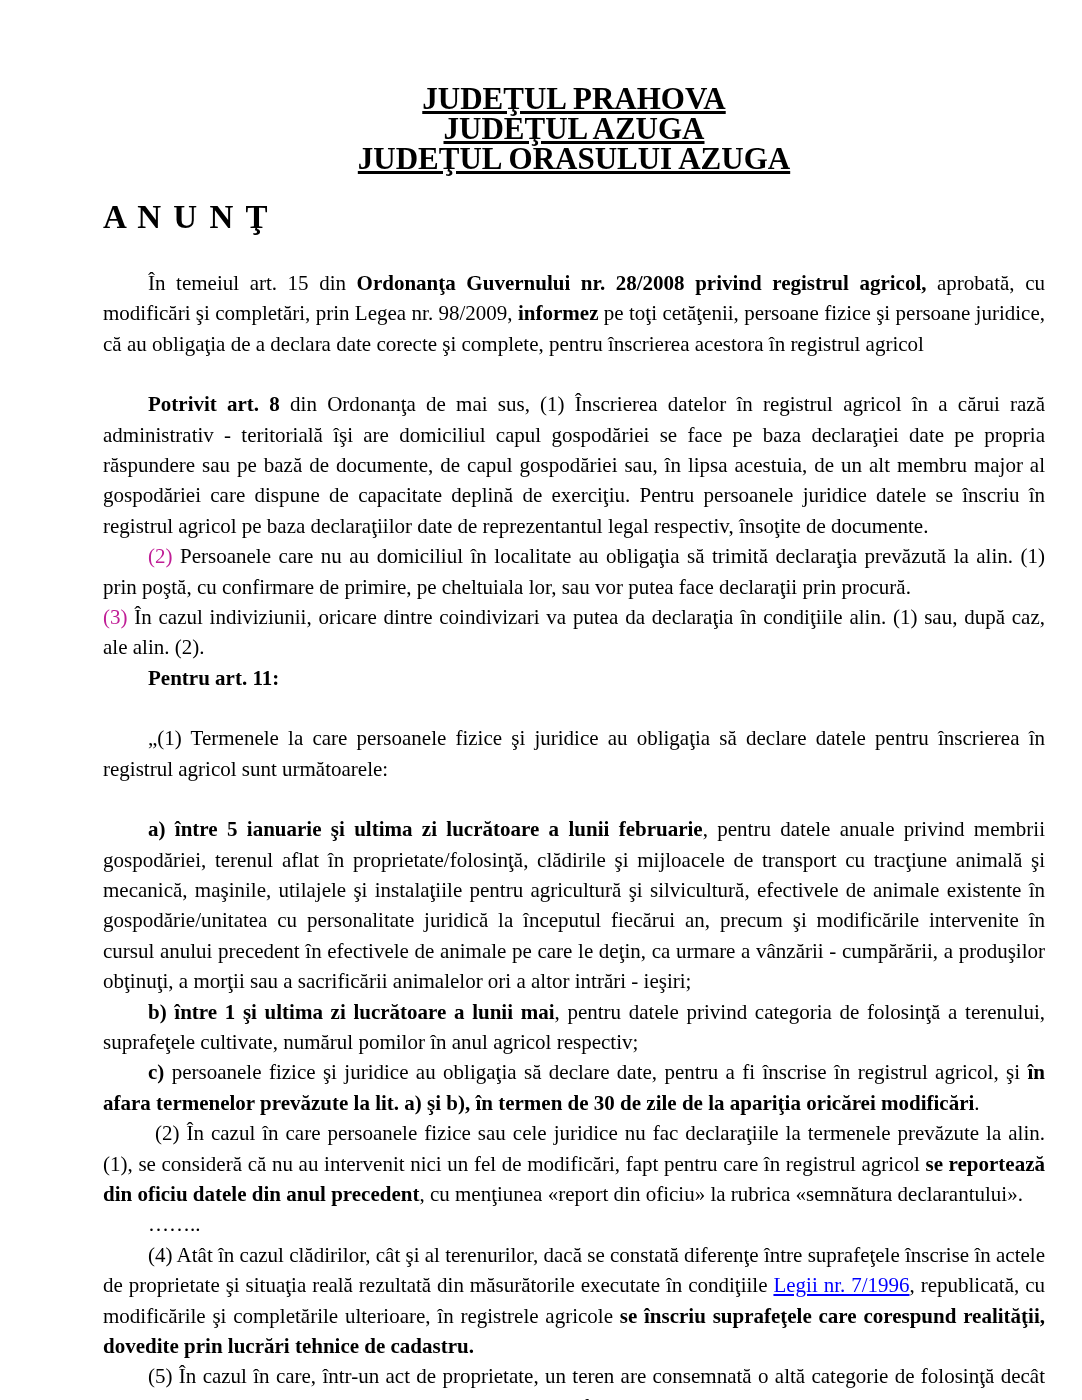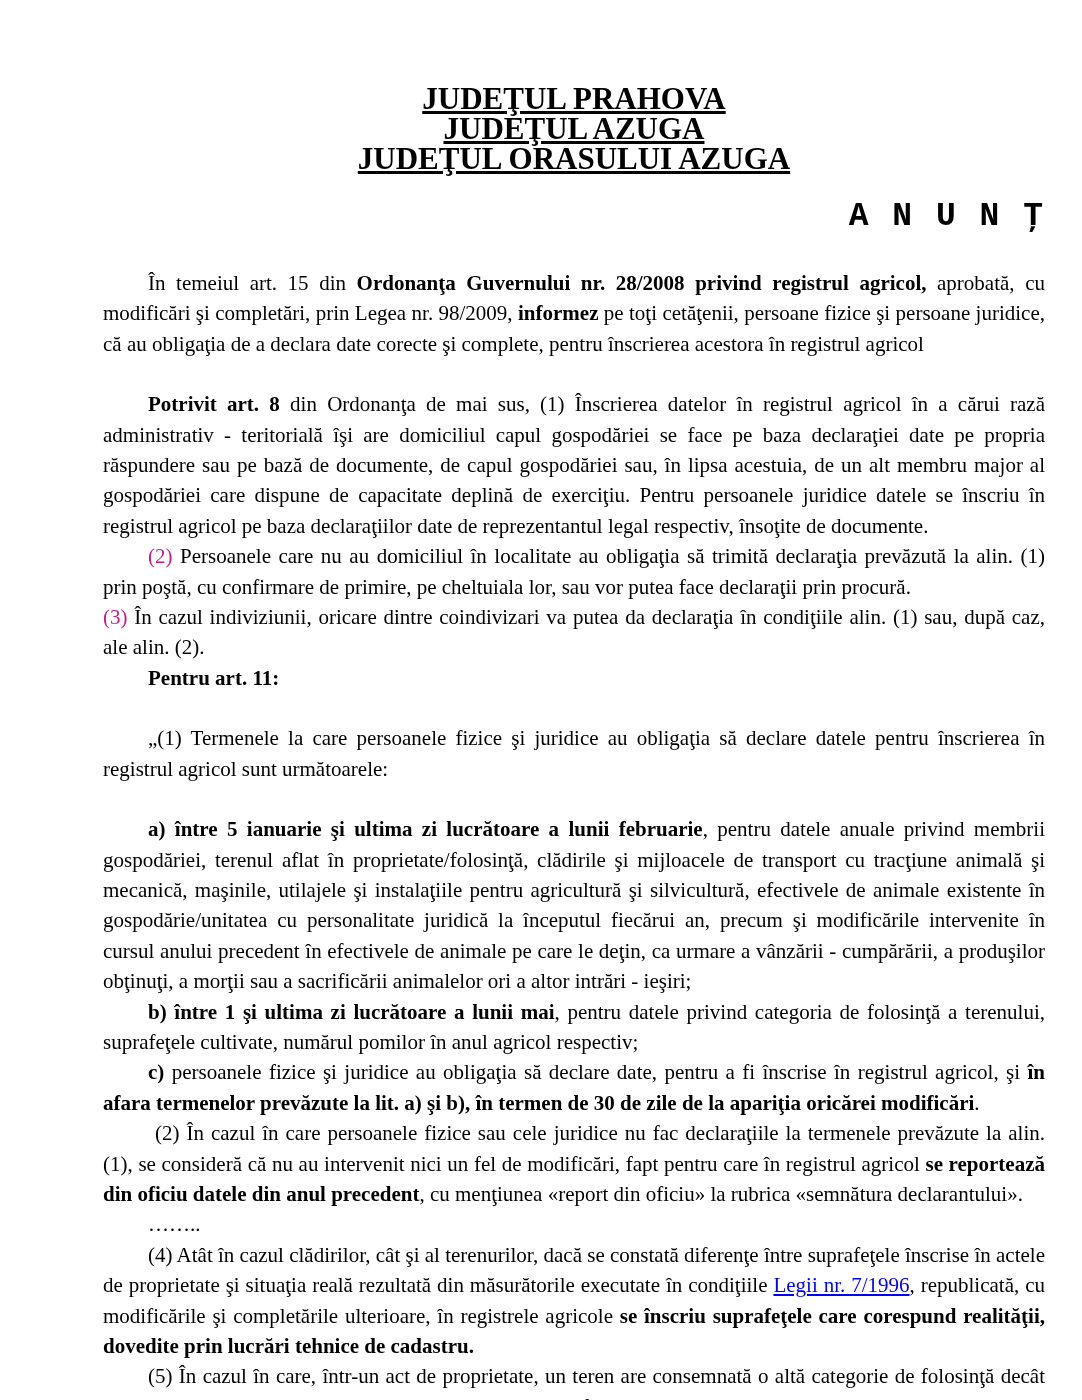--- a/index.html
+++ b/index.html
@@ -19,27 +19,26 @@
   }
   .header-line {
     text-align: center;
     font-weight: bold;
     font-size: 31px;
     line-height: 30px;
     margin: 0;
     text-decoration: underline;
   }
   .doc-title {
-    text-align: right;
+    text-align: left;
     font-weight: bold;
     font-size: 33px;
     line-height: 38px;
     letter-spacing: 2px;
     margin: 24px 0 32px 0;
-    font-family: Liberation Mono, monospace;
   }
   .doc-body p.para {
     margin: 0;
     text-align: justify;
     font-size: 21px;
     line-height: 30.4px;
   }
   .doc-body p.para.indent { text-indent: 45px; }
   .doc-body p.para.space-before { margin-top: 30px; }
   .bold { font-weight: bold; }

